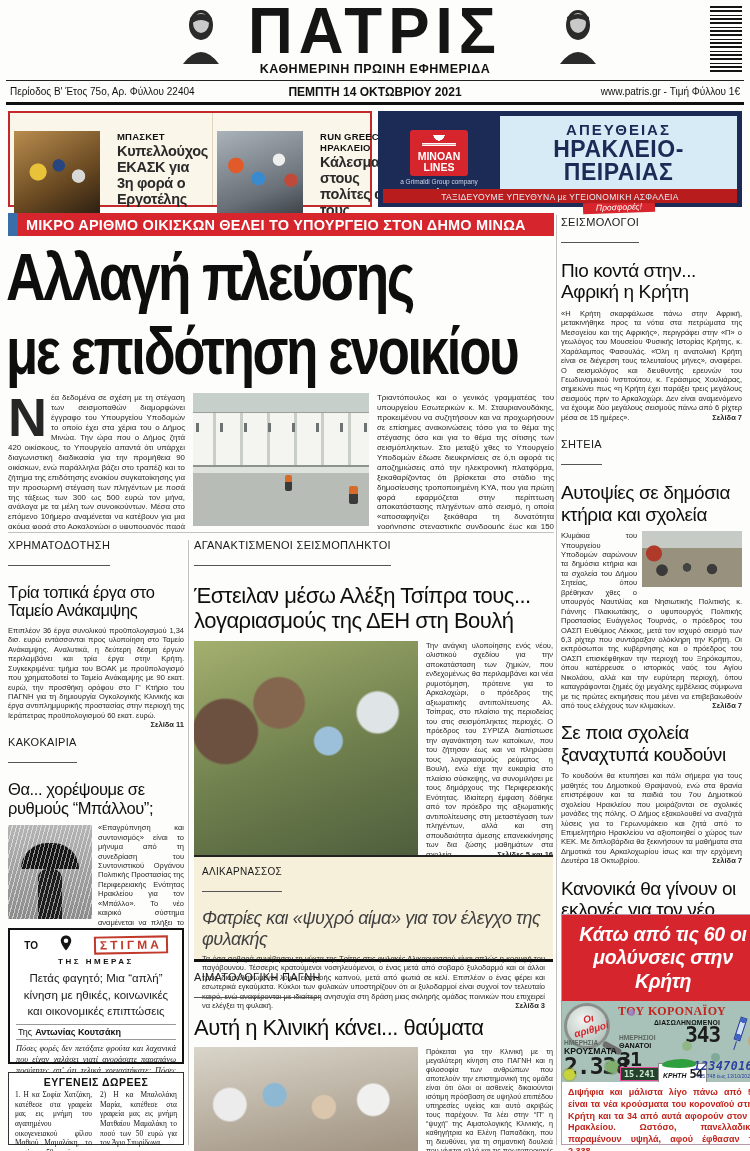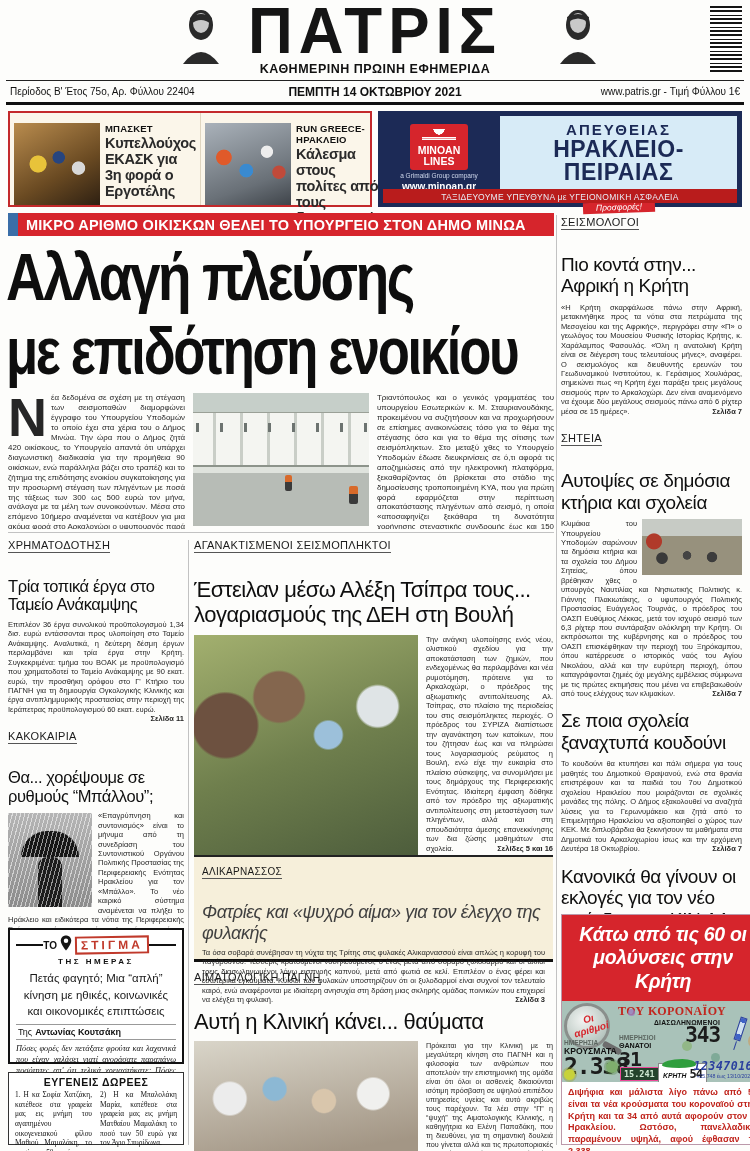--- a/index.html
+++ b/index.html
@@ -20,21 +20,21 @@
   .dateline { position:absolute; top:80px; left:6px; right:6px; height:25px;
     border-top:1.5px solid #222; border-bottom:3.5px solid #101010;
     display:flex; align-items:center; justify-content:space-between; font-size:10px; padding:0 4px; }
   .dateline .issue { width:230px; }
   .dateline .date { font-weight:bold; font-size:12px; }
   .dateline .site { width:230px; text-align:right; }
 
   
   .teaser-strip { position:absolute; top:111px; left:8px; width:364px; height:96px;
     border:2px solid #c3292b; background:#fbf6ea; display:flex; }
-  .teaser { flex:1; display:flex; gap:5px; padding:10px 4px; }
+  .teaser { flex:1; display:flex; gap:17px; padding:18px 4px; }
   .teaser + .teaser { border-left:1px solid #e0d6c0; }
   .tz-photo { width:86px; height:82px; flex:none; }
   .ph-basket { background:
     radial-gradient(circle at 28% 50%, #e8c33a 0 11%, transparent 12%),
     radial-gradient(circle at 52% 42%, #27457f 0 9%, transparent 10%),
     radial-gradient(circle at 75% 55%, #d8d8d8 0 8%, transparent 9%),
     linear-gradient(150deg,#b98c4e,#6a4a22 60%,#2e2012); }
   .ph-run { background:
     radial-gradient(circle at 22% 42%, #e05a2a 0 9%, transparent 10%),
     radial-gradient(circle at 48% 58%, #3a8ad0 0 10%, transparent 11%),
@@ -42,21 +42,21 @@
     radial-gradient(circle at 86% 60%, #c04a3a 0 7%, transparent 8%),
     linear-gradient(160deg,#aab2ba,#697077 70%,#3f444a); }
   .tz-txt { flex:1; }
   .tz-kicker { font-size:9.5px; font-weight:bold; letter-spacing:0.2px; margin-bottom:2px; }
   .tz-title { font-size:14.5px; font-weight:bold; line-height:1.1; color:#2a2a2a; letter-spacing:-0.3px; }
   .tz-pages { writing-mode:vertical-rl; transform:rotate(180deg); color:#c3292b; font-weight:bold; font-size:9.5px; padding:4px 1px; letter-spacing:1px; }
 
   
   .ad { position:absolute; top:111px; left:378px; width:364px; height:96px; background:#1c2a56; display:flex; padding:5px; }
   .ad-left { width:112px; color:#fff; text-align:center; padding-top:2px; }
-  .ad-logo { width:58px; height:46px; background:#d6252c; border-radius:3px; margin:6px auto 2px;
+  .ad-logo { width:58px; height:46px; background:#d6252c; border-radius:3px; margin:12px auto 2px;
     color:#fff; font-weight:bold; font-size:10.5px; line-height:1.05; display:flex; flex-direction:column; justify-content:flex-end; padding-bottom:3px; }
   .ad-logo .wave { display:block; width:34px; height:14px; margin:0 auto 2px;
     background:radial-gradient(circle at 50% 0%, #fff 0 25%, transparent 26%), linear-gradient(180deg, transparent 55%, #fff 56% 62%, transparent 63%, #fff 72% 78%, transparent 79%); }
   .ad-sub { font-size:6.5px; color:#cdd6ea; margin-top:2px; }
   .ad-site { font-size:10px; font-weight:bold; margin-top:2px; }
   .ad-right { flex:1; background:#d7ebf7; margin-left:5px; position:relative; text-align:center; padding-top:5px; }
   .ad-h1 { color:#1c2a56; font-weight:bold; font-size:15px; letter-spacing:2px; }
   .ad-h2 { color:#1c2a56; font-weight:bold; font-size:23px; letter-spacing:0.5px; line-height:1; }
   .ad-offer1 { display:inline-block; background:#fff; color:#d6252c; font-weight:bold; font-size:8px; padding:0 4px; border:1px solid #d6252c; margin-top:3px; letter-spacing:1px;}
   .ad-offer2 { display:block; width:72px; margin:0 auto; background:#d6252c; color:#fff; font-style:italic; font-size:8.5px; padding:0 2px 1px; transform:rotate(-2deg); }
@@ -81,38 +81,38 @@
   .cont-row { position:absolute; top:14%; left:-4px; right:-4px; height:42%;
     background:repeating-linear-gradient(90deg,#f4f5f1 0 24px,#c9cec7 24px 27px);
     border-top:1px solid #9aa097; border-bottom:2px solid #8d948b; }
   .cont-win { position:absolute; top:20%; left:0; right:0; height:16%;
     background:repeating-linear-gradient(90deg, transparent 0 7px, #6c7370 7px 10px, transparent 10px 24px); }
   .worker { position:absolute; width:7px; height:16px; background:linear-gradient(180deg,#d86a2a 0 45%, #3a3a3a 45%); border-radius:2px; }
   .w1 { left:52%; top:62%; } .w2 { right:6%; top:70%; width:9px; height:18px; }
   .pgref { float:right; font-weight:bold; }
 
   
-  .label { font-size:11px; letter-spacing:0.3px; display:inline-block; border-bottom:1.2px solid #555; padding-bottom:1px; margin-bottom:23px; color:#1a1a1a; }
+  .label { font-size:11px; letter-spacing:0.3px; display:inline-block; border-bottom:1.2px solid #555; padding-bottom:14px; margin-bottom:16px; color:#1a1a1a; }
   .txt { text-align:justify; color:#262626; }
   .vline1 { position:absolute; left:188px; top:540px; height:605px; width:1px; background:#c2c2c2; }
   .vline2 { position:absolute; left:556px; top:215px; height:930px; width:1px; background:#c2c2c2; }
   .hline-lead { position:absolute; left:8px; top:532px; width:546px; height:1px; background:#c2c2c2; }
 
   
   #left-col { position:absolute; left:8px; top:535px; width:176px; height:610px; }
   .h-small { font-size:16.5px; font-weight:400; line-height:1.12; letter-spacing:-0.4px; margin:1px 0 6px; color:#0f0f0f; }
   .body-s { font-size:7.5px; line-height:1.26; }
   .ph-umbrella { float:left; width:84px; height:94px; margin:2px 6px 2px 0; position:relative; overflow:hidden;
     background:linear-gradient(180deg,#b5b5b5,#8b8b8b); }
   .umb-top { position:absolute; width:58px; height:26px; background:#161616; border-radius:58px 58px 0 0; left:13px; top:18px; }
   .umb-person { position:absolute; width:24px; height:52px; background:#1d1d1d; border-radius:9px 9px 0 0; left:30px; top:44px; }
   .rain { position:absolute; inset:0; background:repeating-linear-gradient(105deg, rgba(255,255,255,0.55) 0 1px, transparent 1px 4px); }
 
   .stigma { position:absolute; top:393px; left:0; width:176px; height:136px; border:2px solid #111; background:#fff; padding:4px 6px; }
-  .stigma-head { display:flex; align-items:center; justify-content:center; gap:0; }
+  .stigma-head { display:flex; align-items:center; justify-content:center; gap:19px; }
   .stigma-head .rule { flex:1; border-top:2px solid #111; }
   .stigma-to { font-weight:bold; font-size:10px; }
   .stigma-title { color:#c0392b; border:2px solid #c0392b; font-weight:bold; font-size:12px; letter-spacing:3px; padding:0 4px; transform:rotate(-1deg); }
   .stigma-sub { text-align:center; font-size:8px; font-weight:bold; letter-spacing:2.5px; margin-top:1px; }
   .stigma-hl { text-align:center; font-size:11.5px; line-height:1.45; margin:4px 0 4px; color:#1a1a1a; }
   .stigma-by { border-top:1px solid #999; border-bottom:1px solid #999; font-size:9px; padding:2px 2px; margin-bottom:4px; }
   .stigma-by b { margin-left:3px; }
   .stigma-body { font-family:"Liberation Serif", serif; font-style:italic; font-size:8.3px; line-height:1.3; text-align:justify; }
 
   .donations { position:absolute; top:537px; left:0; width:176px; height:73px; border:1.5px solid #333; padding:3px 6px; background:#fff; }

